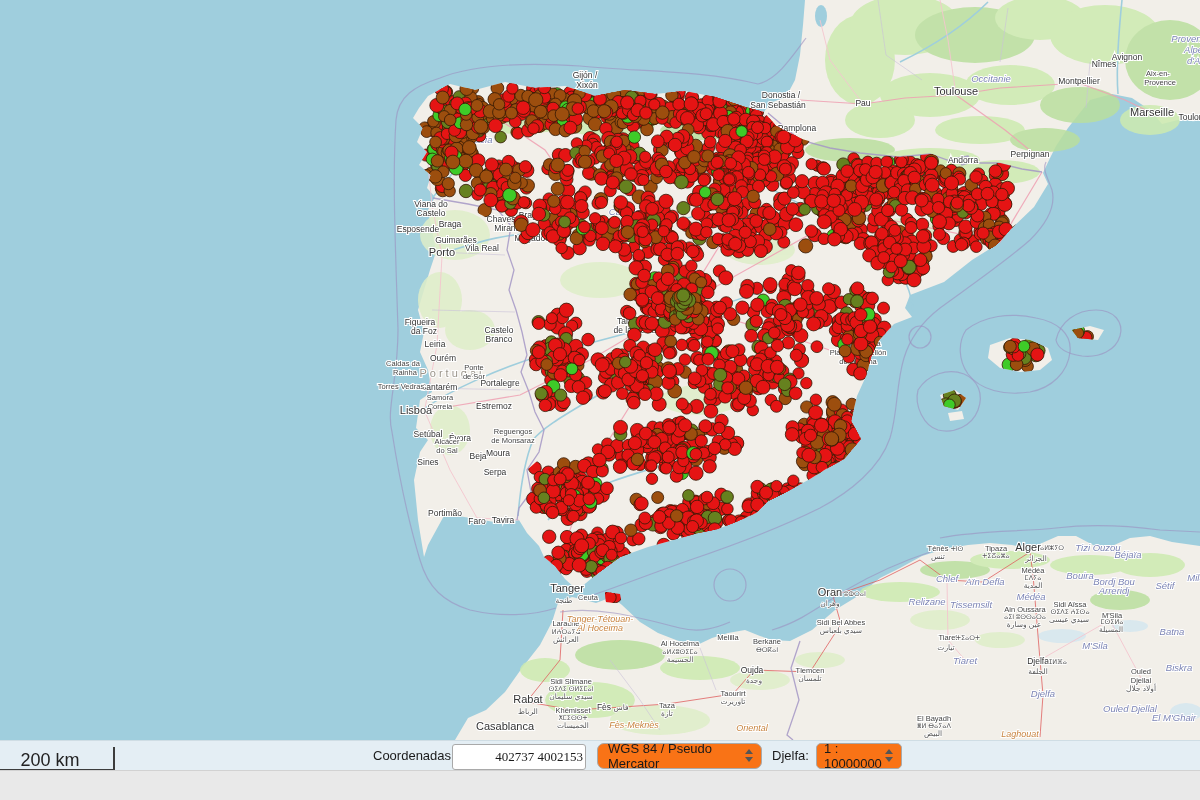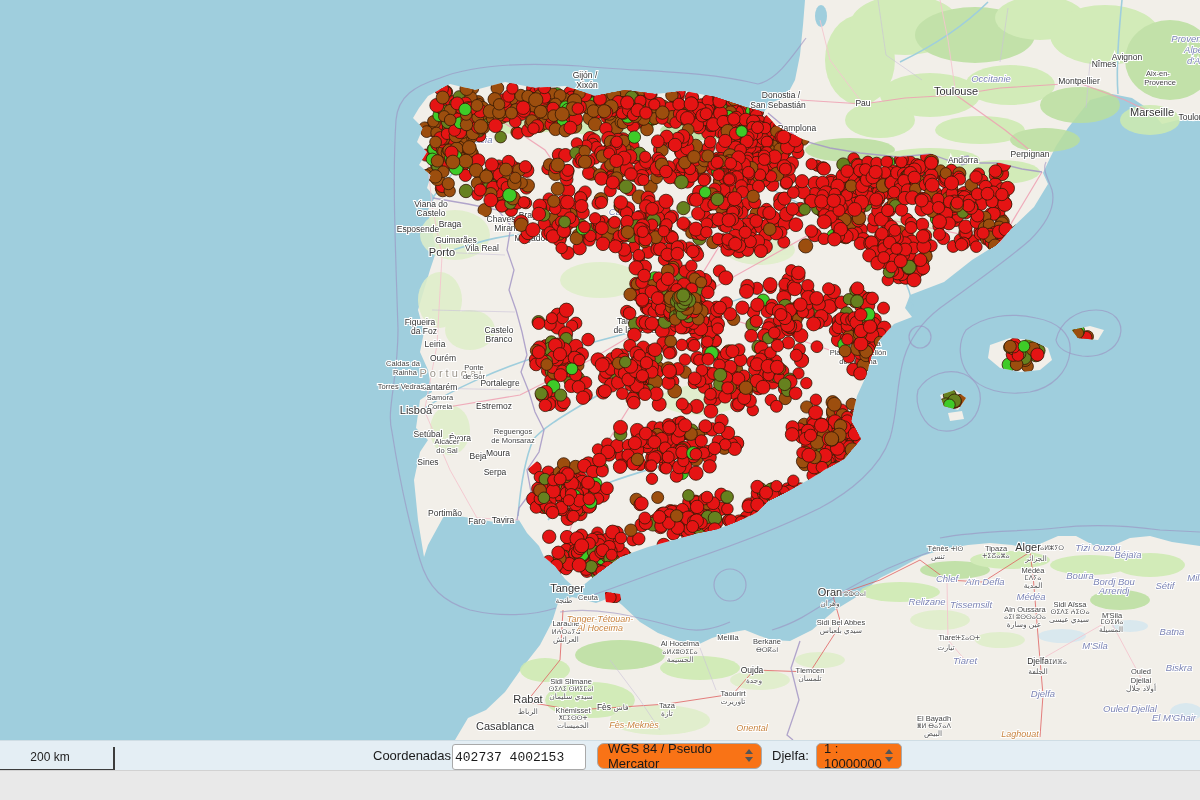--- a/index.html
+++ b/index.html
@@ -31,26 +31,26 @@
   .ar{font-size:7.5px;fill:#555;stroke-width:1.6px;}
   .tif{font-size:6.5px;fill:#555;stroke-width:1.6px;}
   #dots-layer circle{stroke:rgba(52,26,6,.8);stroke-width:1;}
   
   .statusbar{position:absolute;left:0;top:740px;width:1200px;height:30px;
     background:#e4eef4;border-top:1px solid #cfdde4;}
   .footer{position:absolute;left:0;top:770px;width:1200px;height:30px;
     background:#e9e9e9;border-top:1px solid #d2d2d2;}
   .scalebar{position:absolute;left:0;top:6px;width:113px;height:22px;
     border-bottom:2px solid #3c3c3c;border-right:2px solid #3c3c3c;}
-  .scalebar span{display:block;text-align:center;font-size:12px;color:#222;
+  .scalebar span{display:block;text-align:center;font-size:18px;color:#222;
     padding-top:3px;width:100px;}
   .sb-label{position:absolute;top:7px;font-size:13px;color:#1a1a1a;}
   .sb-input{position:absolute;top:3px;height:22px;background:#fff;
     border:1px solid #a9a9a9;border-radius:3px;font-size:13px;color:#1a1a1a;
-    text-align:left;font-family:Liberation Mono, monospace;}
+    text-align:right;font-family:Liberation Serif, serif;}
   .sb-select{position:absolute;top:2px;height:26px;background:#f97316;
     border:1px solid #a9a9a9;display:flex;align-items:center;
     font-size:13px;color:#1a1a1a;box-sizing:border-box;padding:0 22px 0 10px;cursor:default;}
   .sb-select .stepper{position:absolute;right:7px;top:5px;width:9px;height:14px;}
   .stepper i{display:block;width:0;height:0;border-left:4px solid transparent;
     border-right:4px solid transparent;}
   .stepper .up{border-bottom:5px solid #555;margin-bottom:3px;}
   .stepper .dn{border-top:5px solid #555;}
 </style>
 </head>

